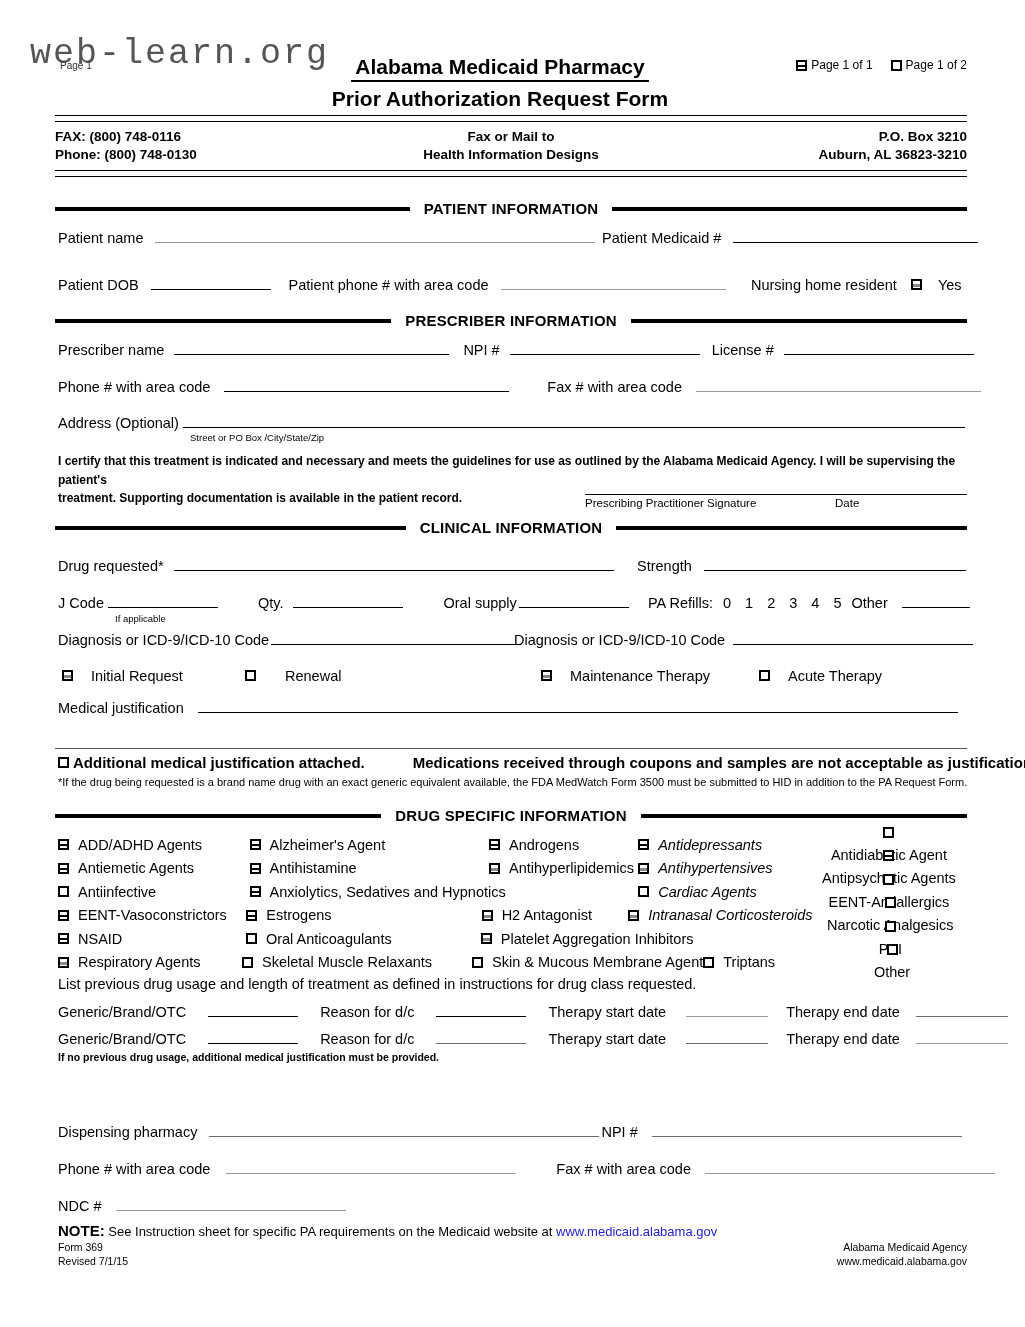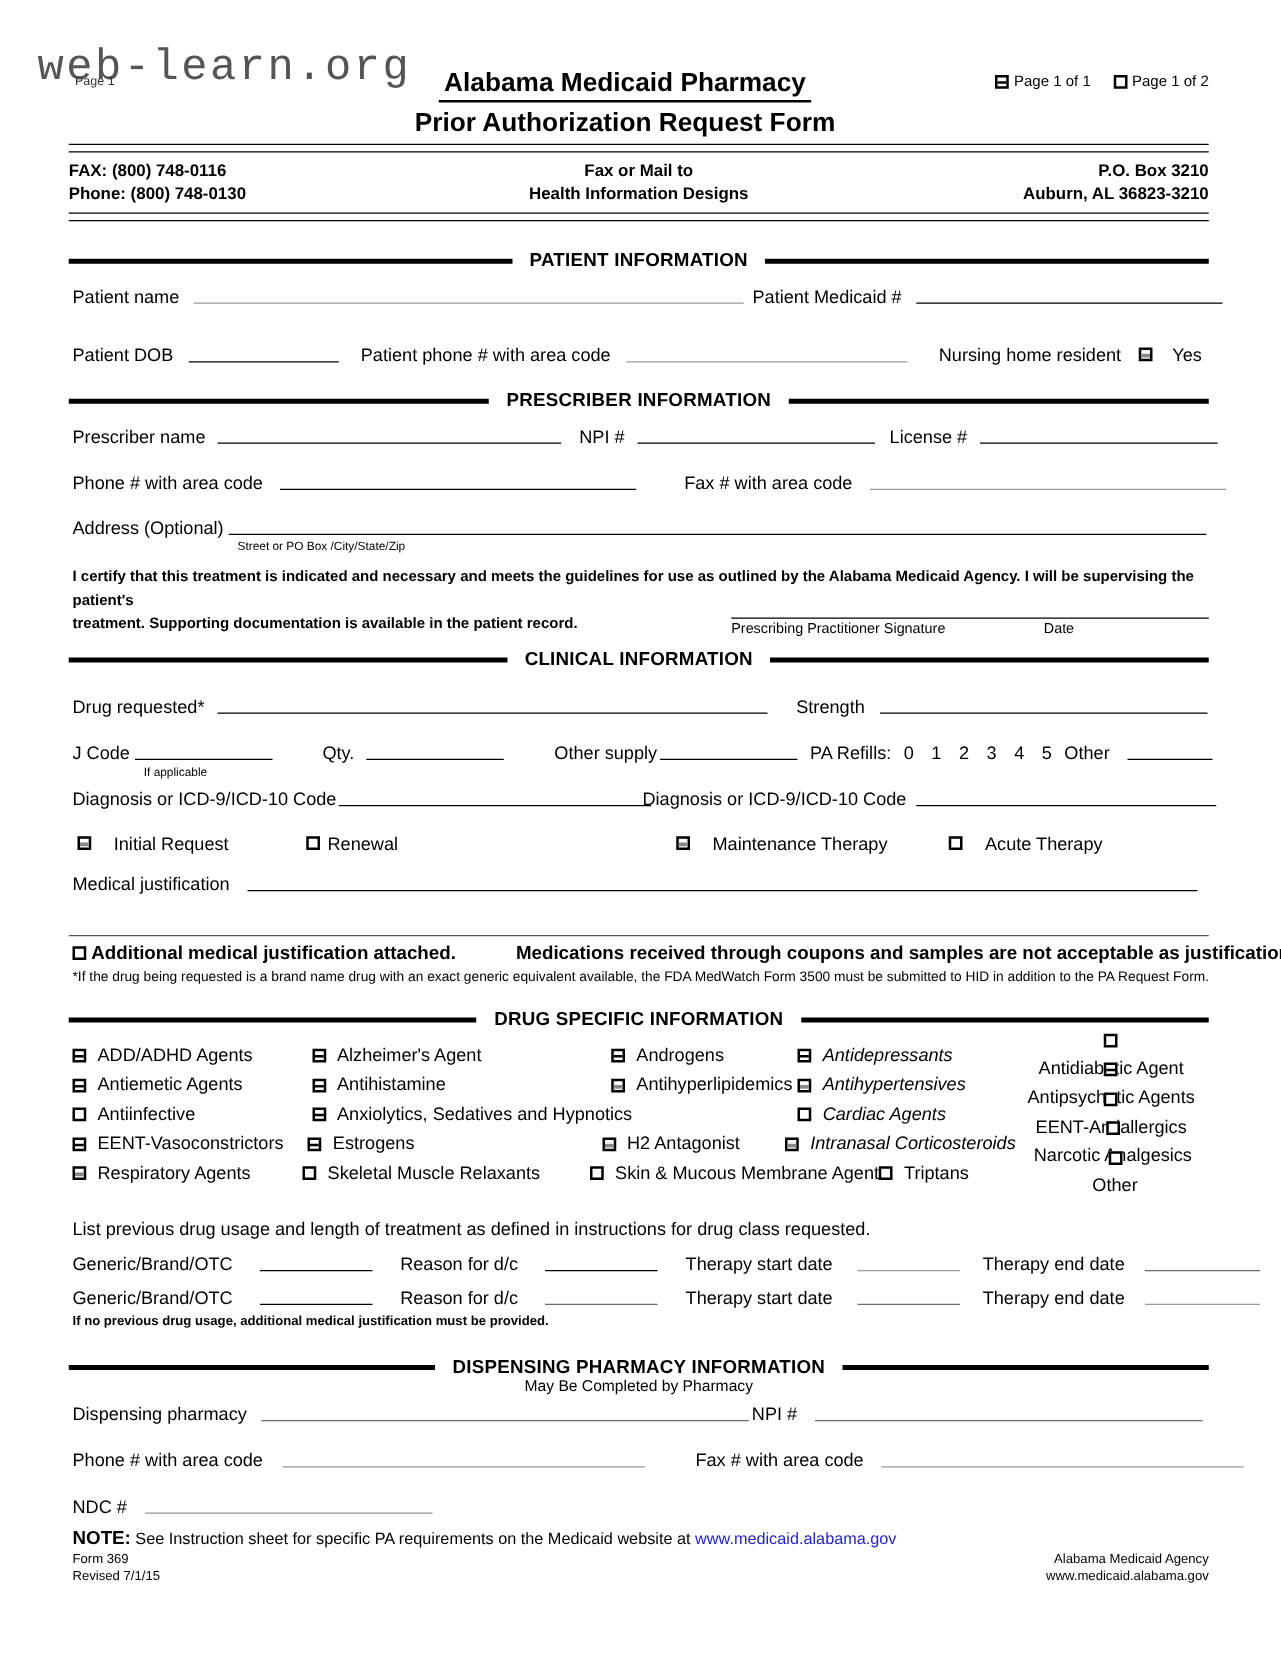--- a/index.html
+++ b/index.html
@@ -424,21 +424,21 @@
   <div class="frow" style="left:637px; top:558px;">
     <span class="lbl">Strength</span>
     <span class="line" style="width:262px; margin-left:12px;"></span>
   </div>
 
   <div class="frow" style="left:58px; top:595px;">
     <span class="lbl">J Code</span>
     <span class="line" style="width:110px; margin-left:4px;"></span>
     <span class="lbl" style="margin-left:40px;">Qty.</span>
     <span class="line" style="width:110px; margin-left:10px;"></span>
-    <span class="lbl" style="margin-left:40px;">Other supply</span>
+    <span class="lbl" style="margin-left:40px;">Oral supply</span>
     <span class="line" style="width:110px; margin-left:2px;"></span>
   </div>
   <div class="tiny" style="left:115px; top:613px;">If applicable</div>
 
   <div class="frow" style="left:648px; top:595px;">
     <span class="lbl">PA Refills:</span>
     <span class="lbl" style="margin-left:10px;">0</span>
     <span class="lbl" style="margin-left:14px;">1</span>
     <span class="lbl" style="margin-left:14px;">2</span>
     <span class="lbl" style="margin-left:14px;">3</span>
@@ -456,21 +456,21 @@
     <span class="lbl">Diagnosis or ICD-9/ICD-10 Code</span>
     <span class="line" style="width:240px; margin-left:8px;"></span>
   </div>
 
   <div class="frow" style="left:62px; top:668px;">
     <span class="cb smudge"></span>
     <span class="lbl" style="margin-left:18px;">Initial Request</span>
   </div>
   <div class="frow" style="left:245px; top:668px;">
     <span class="cb"></span>
-    <span class="lbl" style="margin-left:6px;">Renewal</span>
+    <span class="lbl" style="margin-left:29px;">Renewal</span>
   </div>
   <div class="frow" style="left:541px; top:668px;">
     <span class="cb smudge"></span>
     <span class="lbl" style="margin-left:18px;">Maintenance Therapy</span>
   </div>
   <div class="frow" style="left:759px; top:668px;">
     <span class="cb"></span>
     <span class="lbl" style="margin-left:18px;">Acute Therapy</span>
   </div>
 
@@ -578,20 +578,38 @@
       <div class="dcell c4">
         <span class="cb smudge"></span>
         <span>Intranasal Corticosteroids</span>
       </div>
       <div class="dcell c5">
         <span class="cb"></span>
         <span>Narcotic Analgesics</span>
       </div>
     </div>
 
+    <div class="drug-row">
+      <div class="dcell c1">
+        <span class="cb bar"></span>
+        <span>NSAID</span>
+      </div>
+      <div class="dcell c2">
+        <span class="cb"></span>
+        <span>Oral Anticoagulants</span>
+      </div>
+      <div class="dcell c3wide">
+        <span class="cb smudge"></span>
+        <span>Platelet Aggregation Inhibitors</span>
+      </div>
+      <div class="dcell c5" style="margin-left:75px;">
+        <span class="cb"></span>
+        <span>PPI</span>
+      </div>
+    </div>
 
     <div class="drug-row">
       <div class="dcell c1">
         <span class="cb smudge"></span>
         <span>Respiratory Agents</span>
       </div>
       <div class="dcell c2">
         <span class="cb"></span>
         <span>Skeletal Muscle Relaxants</span>
       </div>
@@ -629,26 +647,20 @@
     <span class="lbl" style="margin-left:22px;">Reason for d/c</span>
     <span class="line mid" style="width:90px; margin-left:22px;"></span>
     <span class="lbl" style="margin-left:22px;">Therapy start date</span>
     <span class="line mid" style="width:82px; margin-left:20px;"></span>
     <span class="lbl" style="margin-left:18px;">Therapy end date</span>
     <span class="line gray" style="width:92px; margin-left:16px;"></span>
   </div>
 
   <div class="sm-note" style="left:58px; top:1051px;">If no previous drug usage, additional medical justification must be provided.</div>
 
-  <div class="sect" style="top:1085px;">
-    <span class="bar"></span>
-    <span class="label">DISPENSING  PHARMACY INFORMATION</span>
-    <span class="bar"></span>
-    <span class="sub">May Be Completed by Pharmacy</span>
-  </div>
 
   <div class="frow" style="left:58px; top:1124px;">
     <span class="lbl">Dispensing pharmacy</span>
     <span class="line mid" style="width:390px; margin-left:12px;"></span>
     <span class="lbl" style="margin-left:2px;">NPI #</span>
     <span class="line mid" style="width:310px; margin-left:14px;"></span>
   </div>
 
   <div class="frow" style="left:58px; top:1161px;">
     <span class="lbl">Phone # with area code</span>

